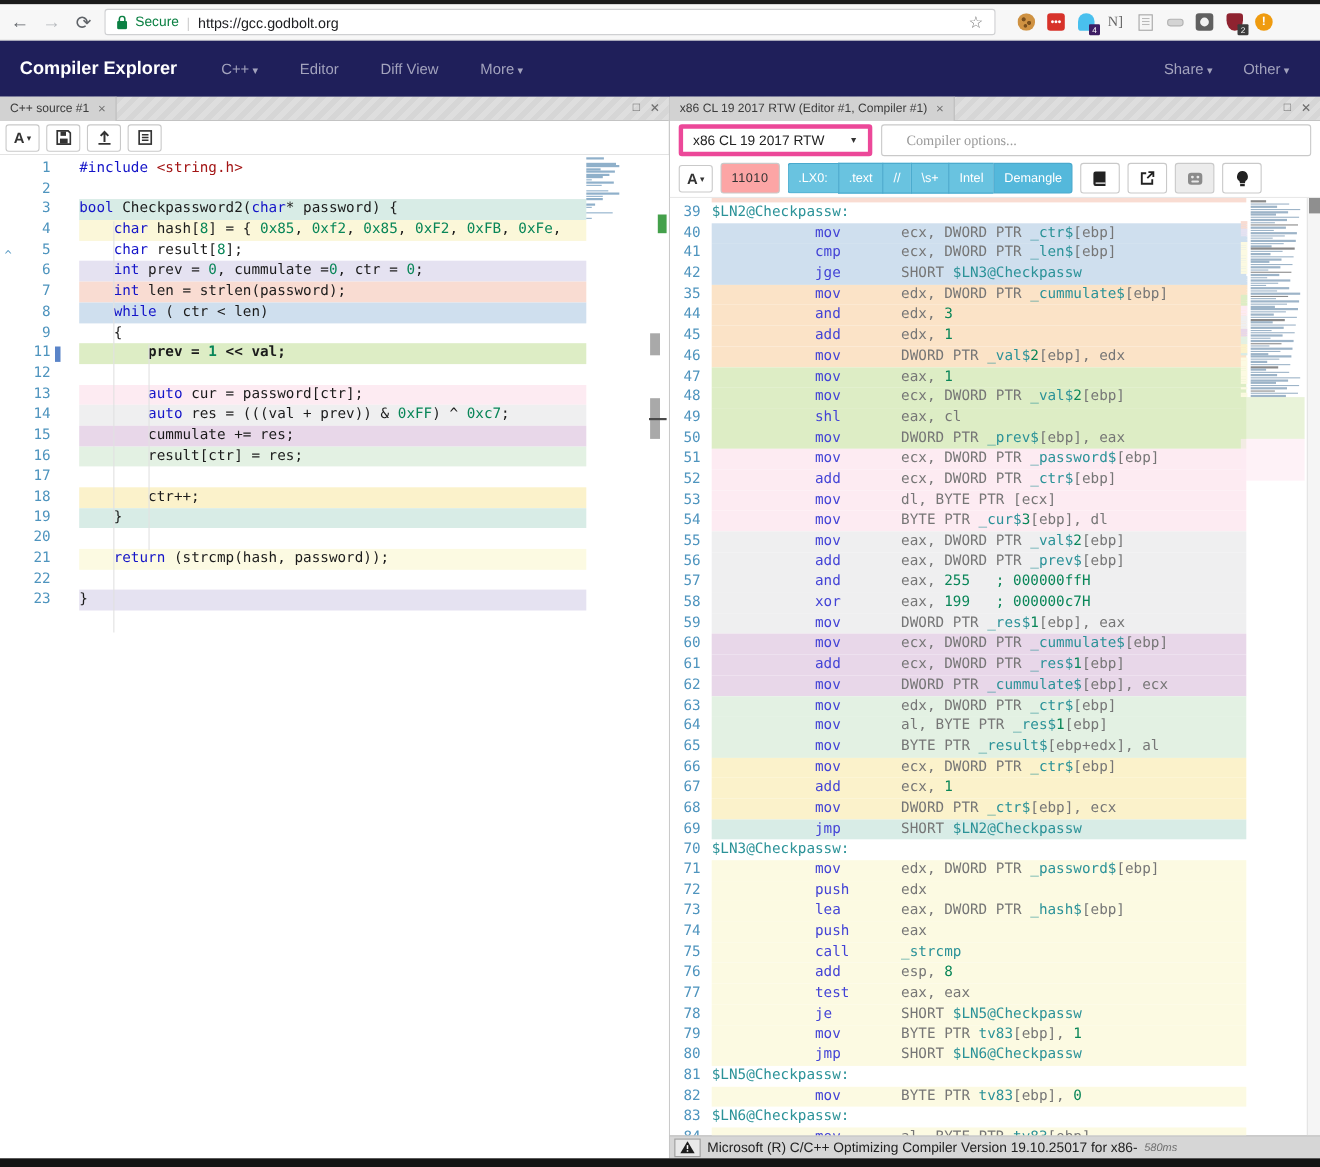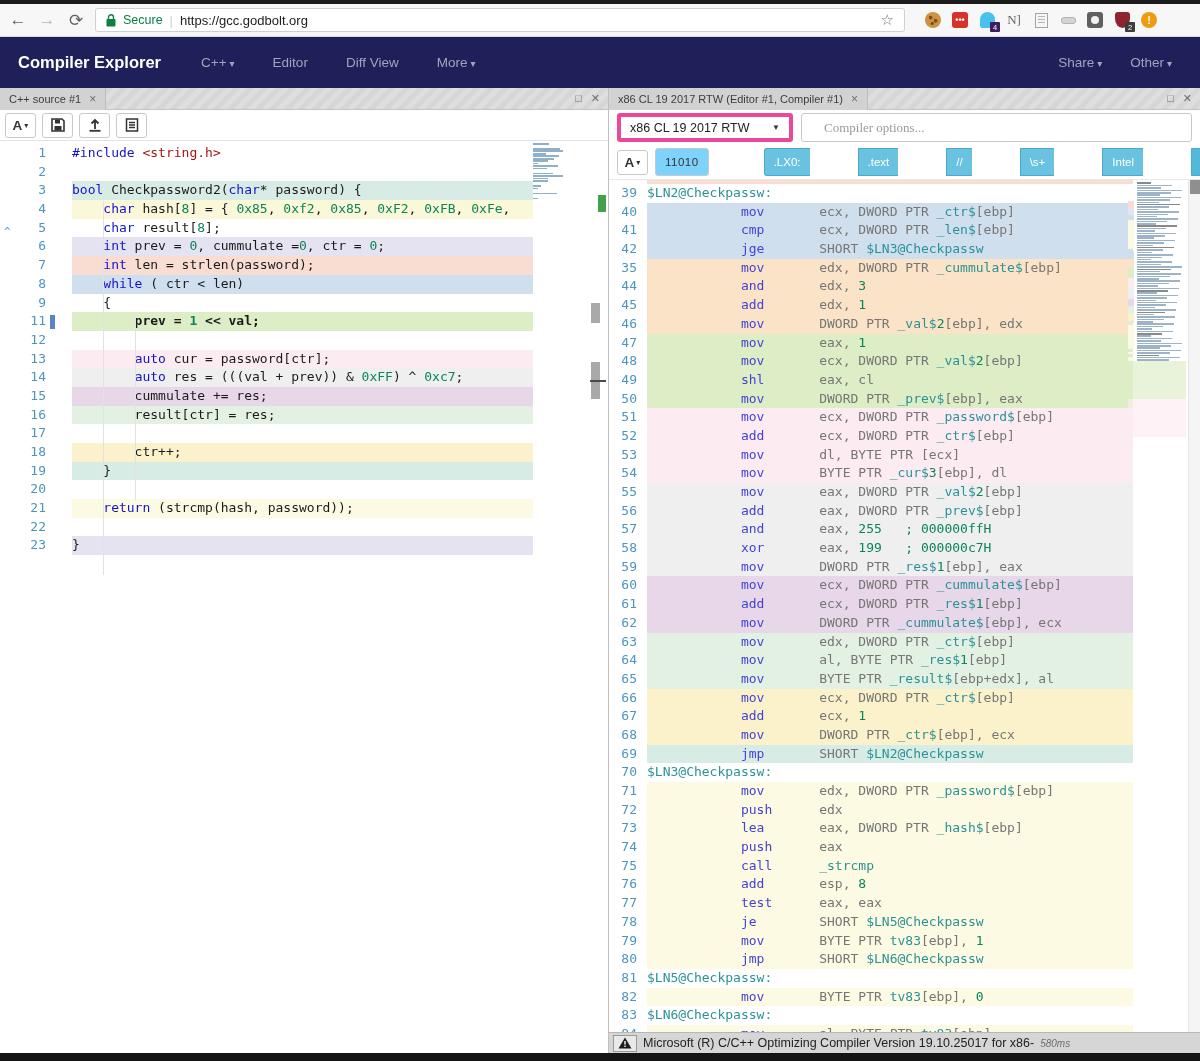--- a/index.html
+++ b/index.html
@@ -79,25 +79,25 @@
                 display:flex; align-items:center; padding:0 9px; }
   .cmp-select-label { font-size:12.5px; color:#222; flex:1; white-space:nowrap; }
   .cmp-options-input { flex:1; height:29px; border:1px solid #c9c9c9; border-radius:3px; font-size:13px;
                 padding:0 22px; color:#333; font-family:Liberation Serif, serif; }
   .cmp-options-input::placeholder { color:#9a9a9a; }
 
   .filter-row { height:35px; display:flex; align-items:center; gap:7px; padding:0 8px; background:#fff;
                 border-bottom:1px solid #e8e8e8; }
   .fgroup { display:flex; }
   .fbtn { height:28px; border:1px solid #4aa9cd; background:#69c3e0; color:#fff; font-size:11.5px;
-          display:flex; align-items:center; padding:0 9px; border-right-width:0;margin-left:48px; }
+          display:flex; align-items:center; padding:0 9px; border-right-width:0; }
   .fgroup .fbtn:first-child { border-radius:3px 0 0 3px; }
   .fgroup .fbtn:last-child  { border-radius:0 3px 3px 0; border-right-width:1px; }
   .fbtn.strong { background:#54b8db; }
-  .fbtn-off { height:28px; border:1px solid #c9c9c9; background:#7dd3fc; border-radius:3px; color:#333;
+  .fbtn-off { height:28px; border:1px solid #c9c9c9; background:#fca5a5; border-radius:3px; color:#333;
               font-size:11.5px; display:flex; align-items:center; padding:0 9px; letter-spacing:0.5px; }
   .icon-btn { width:36px; height:28px; background:#fff; border:1px solid #c9c9c9; border-radius:3px;
               display:flex; align-items:center; justify-content:center; }
   .icon-btn.disabled { background:#ececec; }
 
   
   .editor { position:relative; background:#fff; overflow:hidden; flex:1;
             font-family:"DejaVu Sans Mono", monospace; font-size:13px; }
   .src-editor { padding-top:3px; }
   .crow { height:18.7px; line-height:18.7px; display:flex; white-space:pre; }

